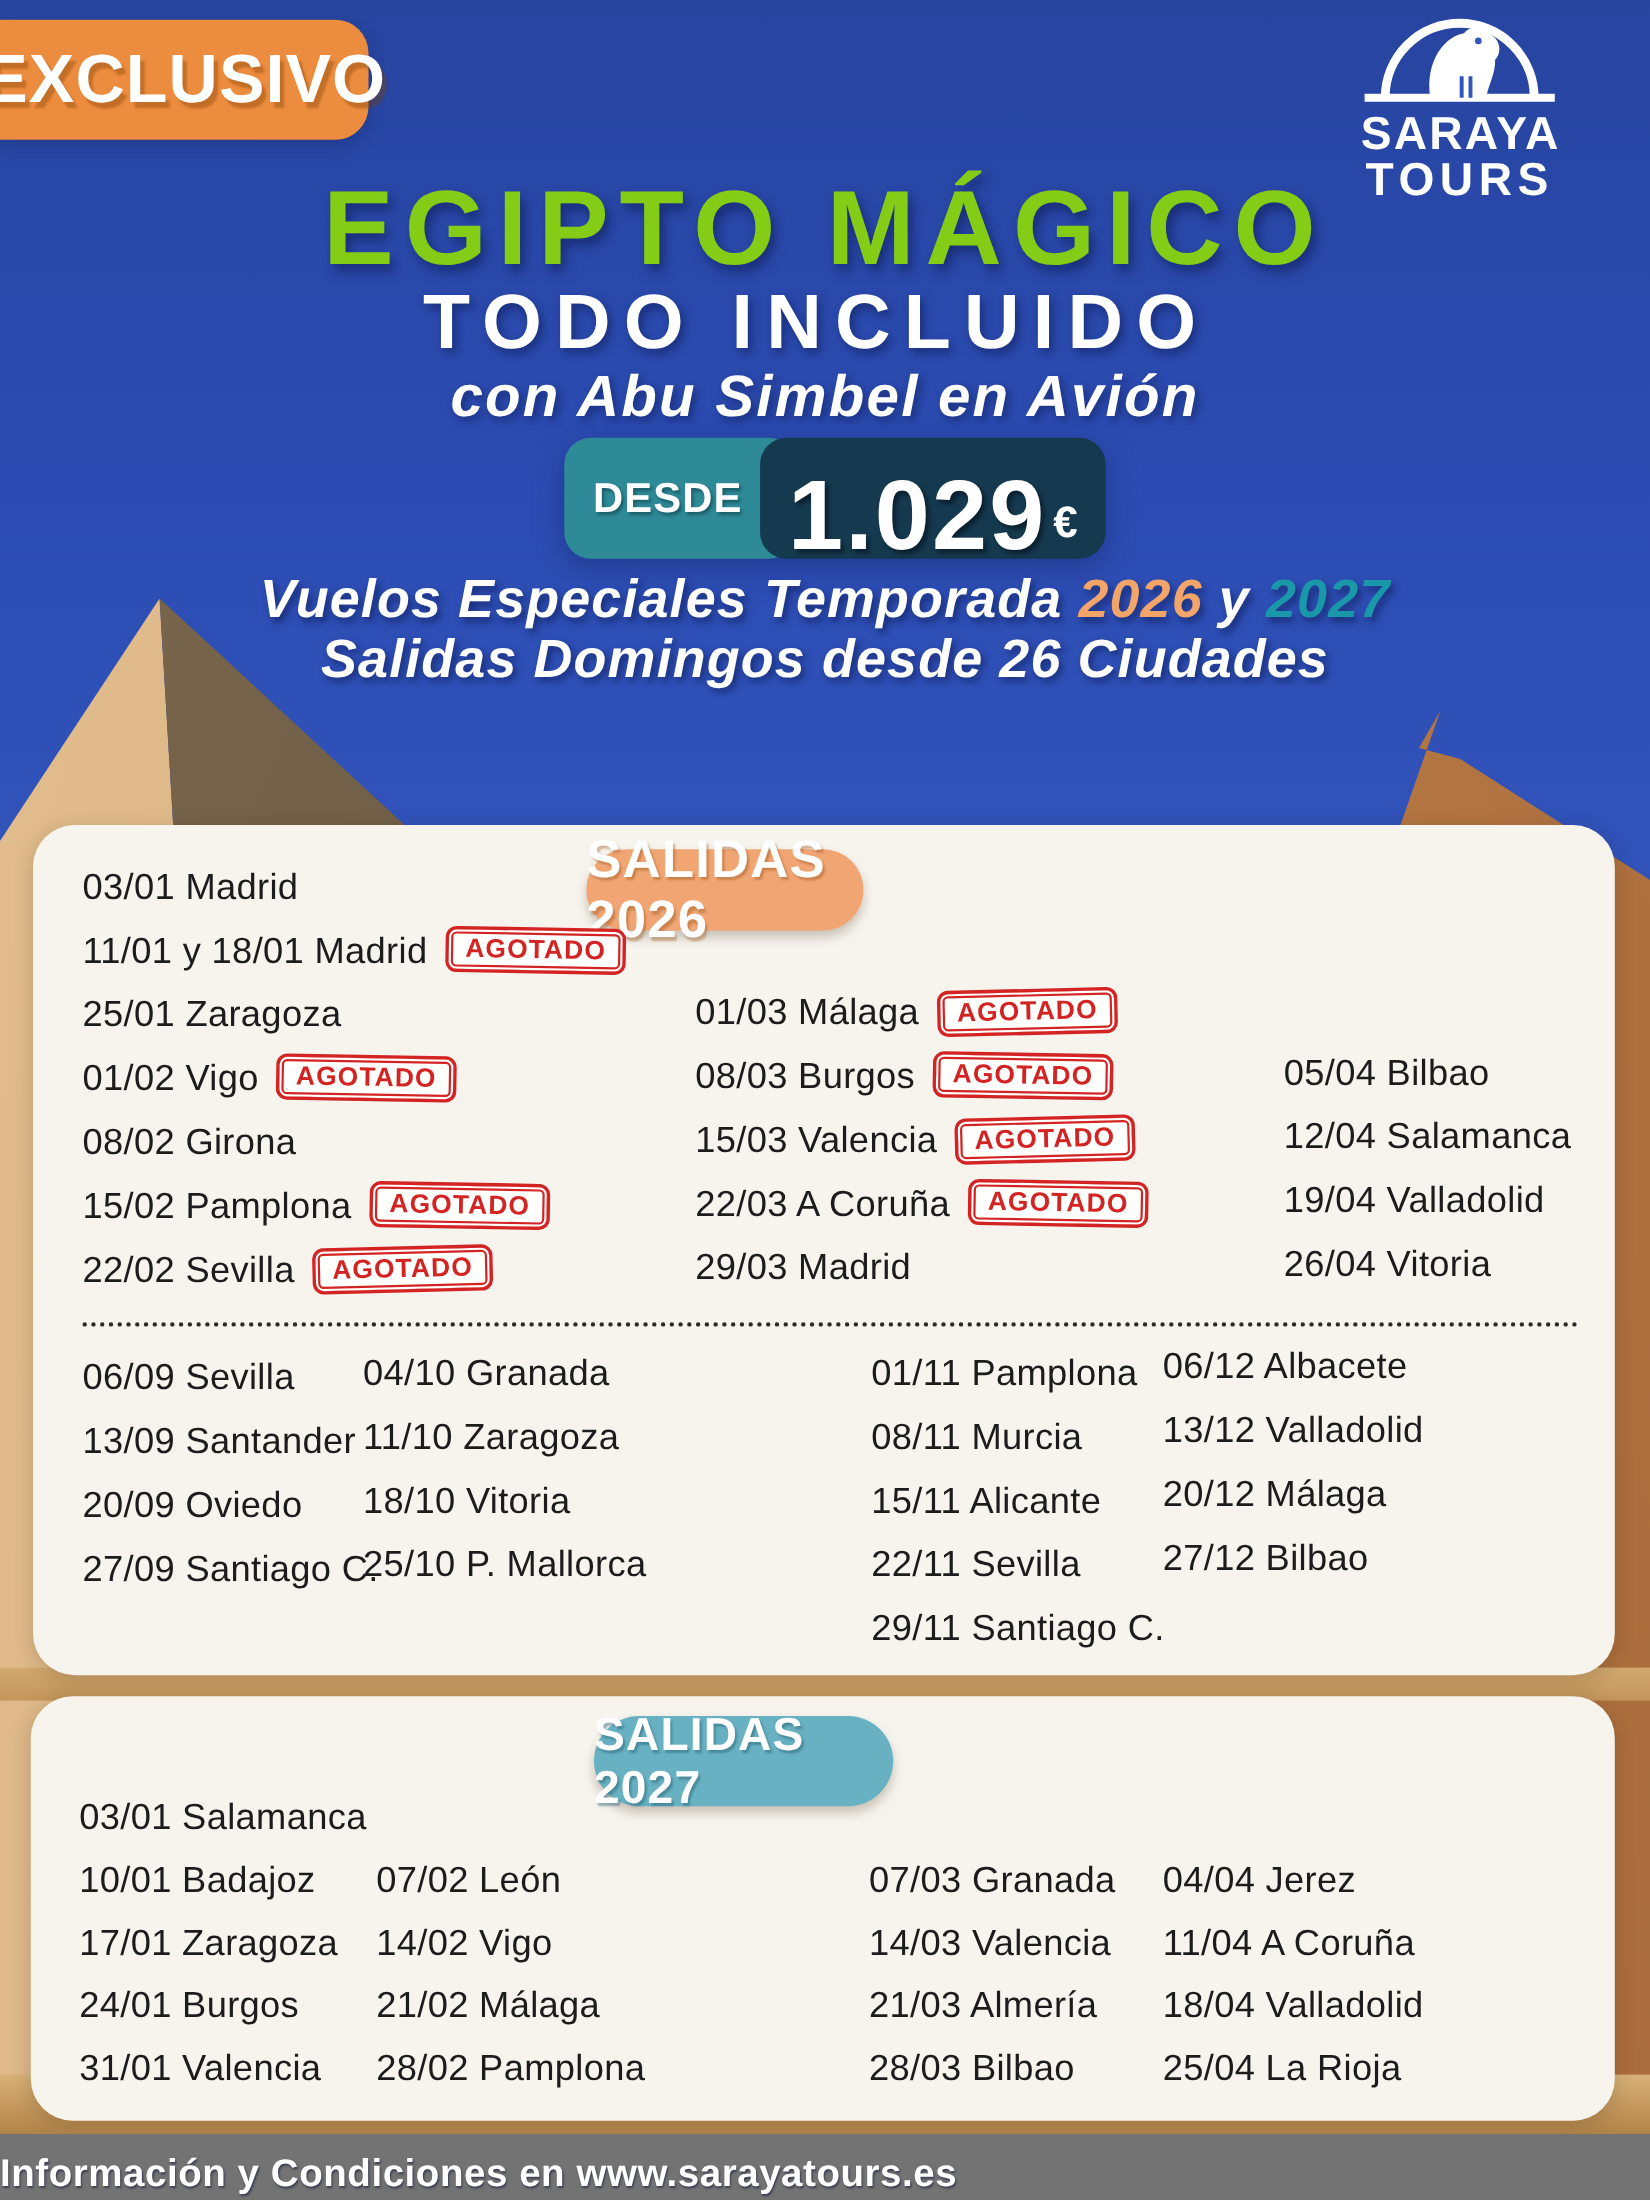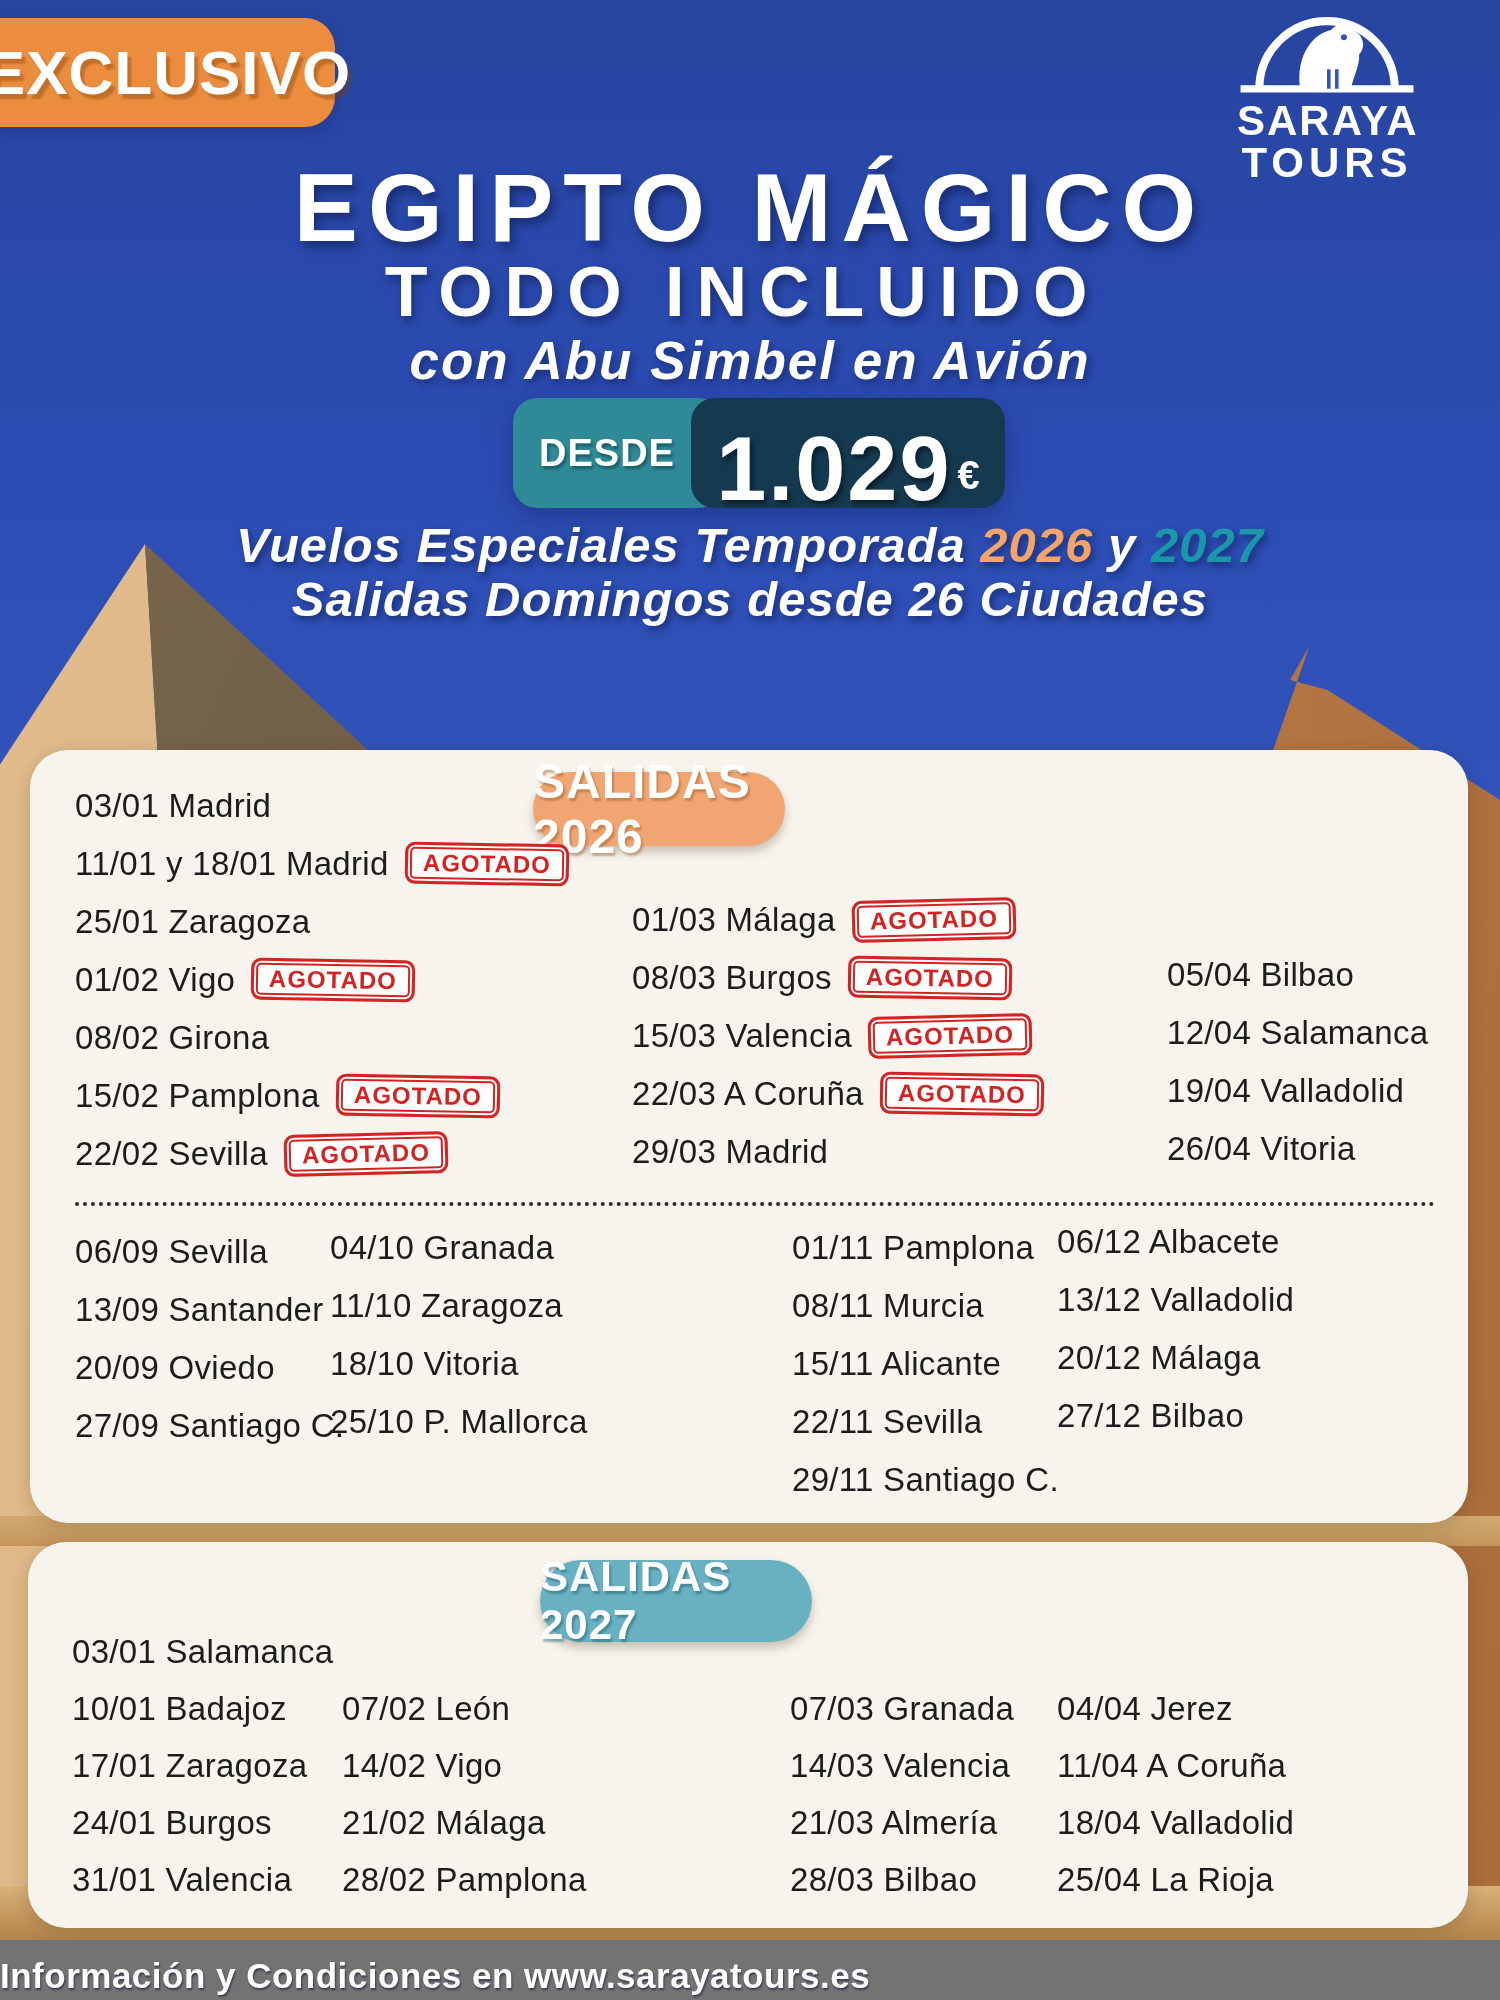--- a/index.html
+++ b/index.html
@@ -30,21 +30,21 @@
   .exclusivo span{color:#fff;font-size:62px;font-weight:bold;letter-spacing:1px;
        text-shadow:4px 5px 2px rgba(130,63,0,.38);}
 
   
   .logo{left:1237px;top:14px;width:180px;text-align:center;color:#fff;}
   .logo svg{display:block;margin:0 auto;}
   .logo .l1{font-size:42px;font-weight:bold;letter-spacing:2px;line-height:42px;margin-top:4px;}
   .logo .l2{font-size:42px;font-weight:bold;letter-spacing:5px;line-height:42px;text-align:center;}
 
   
-  .title1{left:0;top:156px;width:1500px;text-align:center;color:#ffffff;
+  .title1{left:0;top:156px;width:1500px;text-align:center;color:#84cc16;
        font-size:96px;font-weight:800;letter-spacing:10px;line-height:104px;
        text-shadow:4px 6px 10px rgba(10,20,70,.5);}
   .title2{left:0;top:254px;width:1484px;text-align:center;color:#fff;
        font-size:70px;font-weight:800;letter-spacing:12px;line-height:76px;
        text-shadow:3px 5px 9px rgba(10,20,70,.5);}
   .tagline{left:0;top:332px;width:1500px;text-align:center;color:#fff;
        font-size:53px;font-weight:bold;font-style:italic;letter-spacing:2px;line-height:58px;
        text-shadow:3px 4px 8px rgba(10,20,70,.5);}
 
   

